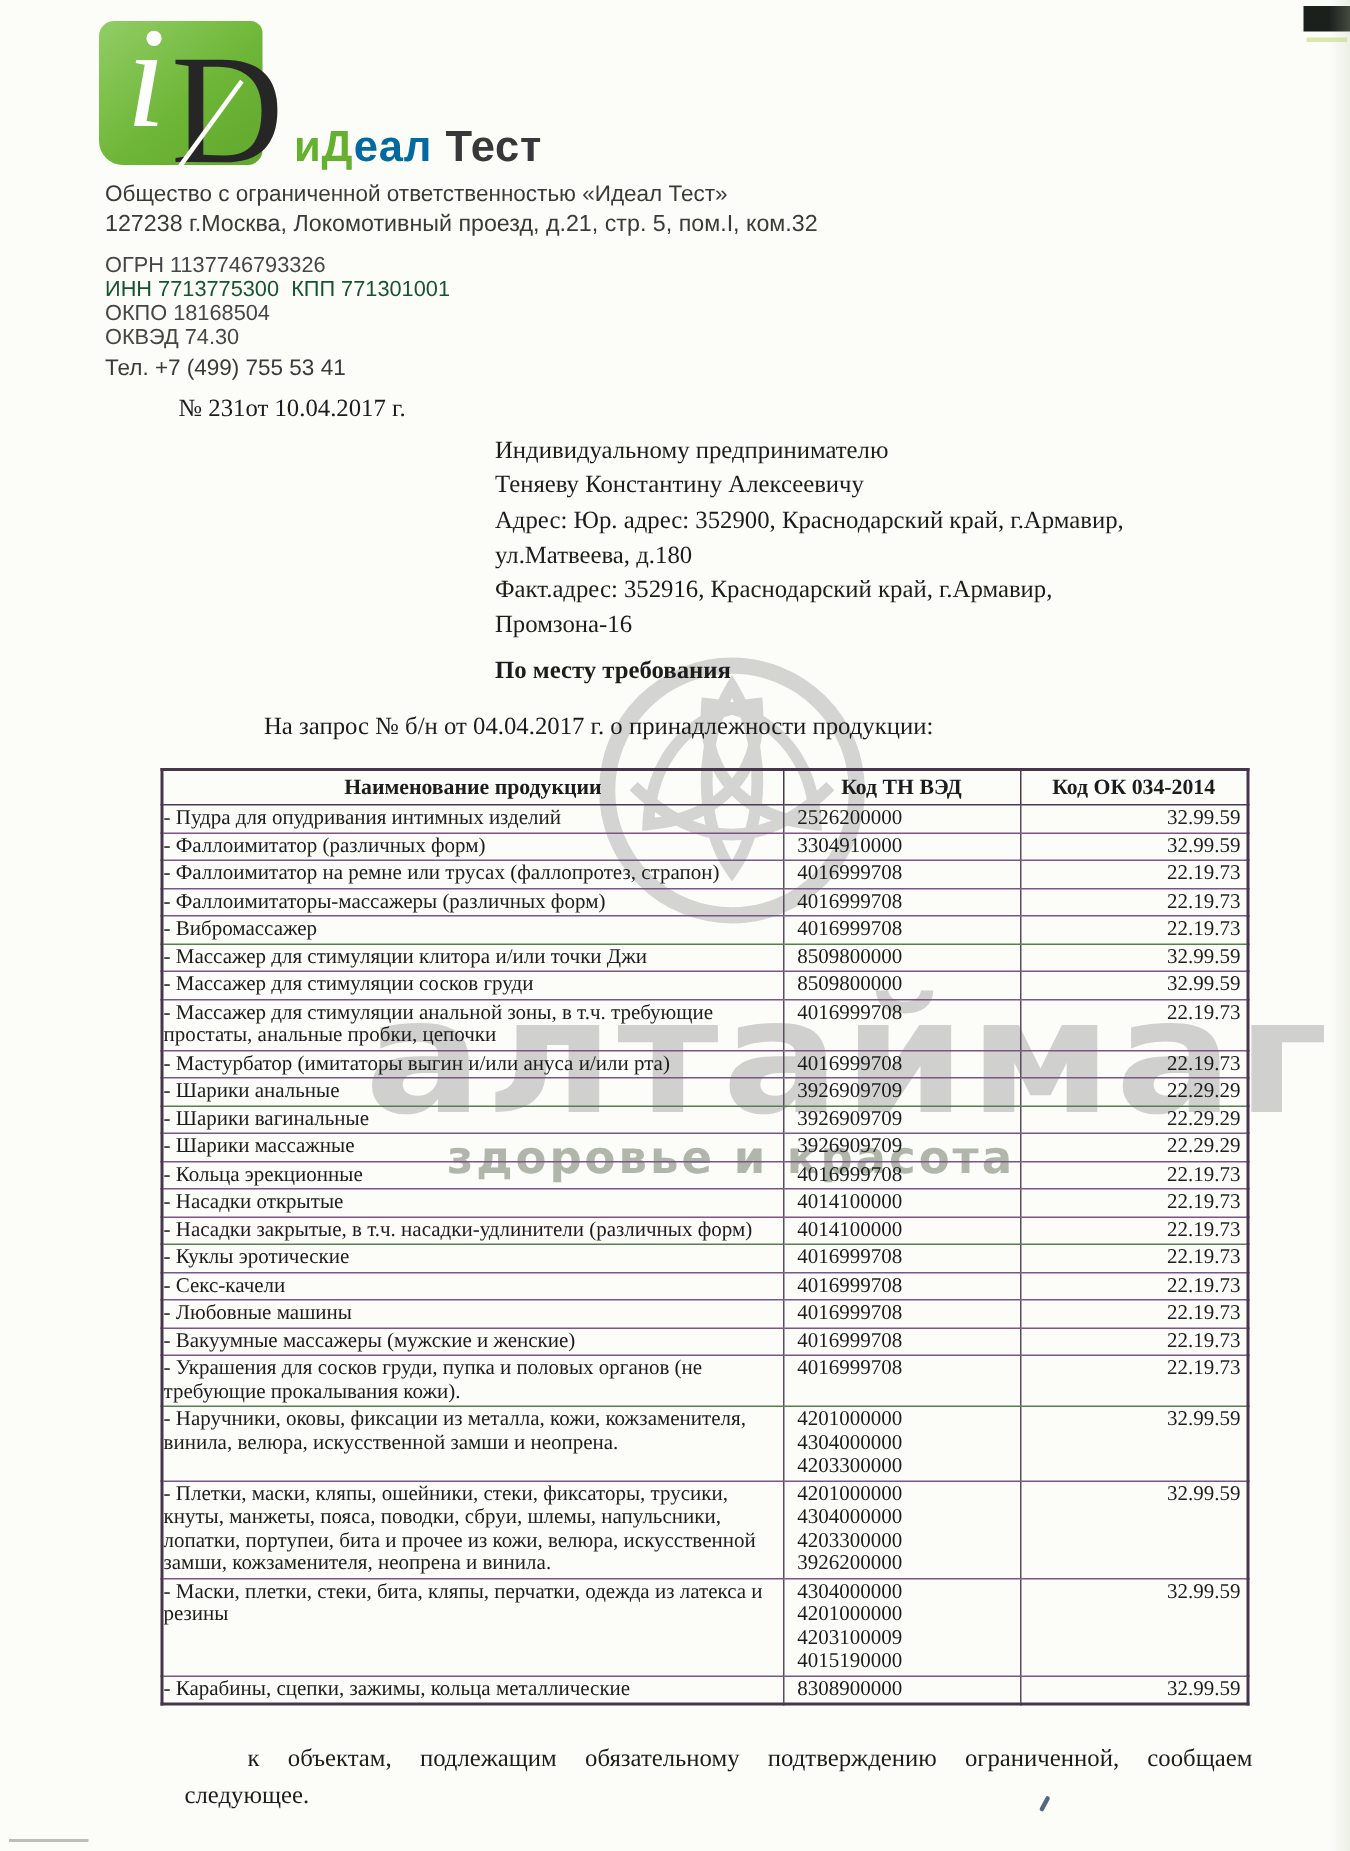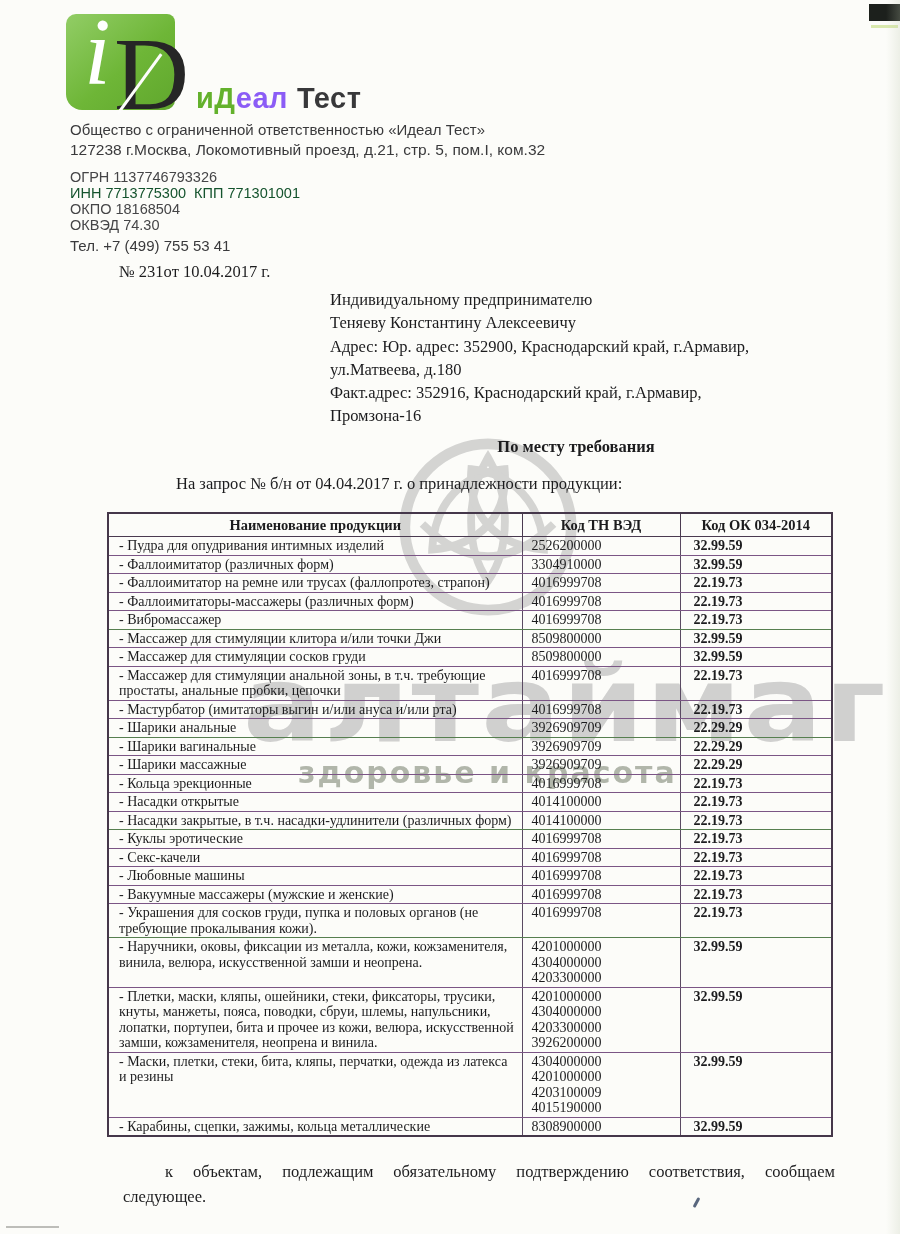--- a/index.html
+++ b/index.html
@@ -7,57 +7,57 @@
         overflow:hidden;font-family:"Liberation Serif",serif;color:#1c1c1e;}
   
   .logo-square{position:absolute;left:66px;top:14px;width:109px;height:96px;
        background:linear-gradient(140deg,#92cd66 0%,#6eb637 55%,#60a72d 100%);
        border-radius:10px 8px 10px 16px;}
   .logo-i{position:absolute;left:84px;top:4px;font:italic 400 96px/1 "Liberation Serif",serif;color:#ffffff;}
   .logo-d{position:absolute;left:114px;top:22px;font:400 104px/1 "Liberation Serif",serif;color:#262626;z-index:2;}
   .logo-slash{position:absolute;left:138px;top:47px;width:3px;height:74px;background:#fdfdfb;
        transform:rotate(36deg);z-index:3;}
   .brand{position:absolute;left:196px;top:84px;font:700 29px/1 "Liberation Sans",sans-serif;letter-spacing:.5px;z-index:2;}
-  .brand .g{color:#63b12c;}.brand .gy{color:#8b5cf6;}.brand .dk{color:#38383a;margin-left:9px;}
+  .brand .g{color:#63b12c;}.brand .gy{color:#0369a1;}.brand .dk{color:#38383a;margin-left:9px;}
   
   .co{position:absolute;left:70px;font-family:"Liberation Sans",sans-serif;color:#3a3a3c;white-space:pre;}
   .co.a1{top:121px;font-size:15px;}
   .co.a2{top:141px;font-size:15.5px;}
   .co.r1{top:169px;font-size:14.5px;color:#454547;}
   .co.r2{top:185px;font-size:14.5px;color:#14532d;}
   .co.r3{top:201px;font-size:14.5px;color:#454547;}
   .co.r4{top:217px;font-size:14.5px;color:#454547;}
   .co.ph{top:237px;font-size:15px;}
   
   .lnum{position:absolute;left:119px;top:262px;font-size:16.5px;}
   .recip{position:absolute;left:330px;top:288px;width:492px;text-align:left;
          font-size:16.5px;line-height:23.3px;}
-  .place{position:absolute;left:330px;top:437px;width:492px;text-align:center;
+  .place{position:absolute;left:330px;top:437px;width:492px;text-align:left;
          font-size:16.5px;font-weight:bold;}
   .request{position:absolute;left:176px;top:474px;font-size:16.5px;}
   
   .wm-emblem{position:absolute;left:395px;top:433px;width:186px;height:188px;opacity:.42;}
   .wm-title{position:absolute;left:243px;top:652px;font:700 106px/1 "DejaVu Sans",sans-serif;
         color:#b4b4b4;opacity:.6;letter-spacing:2px;transform:scaleX(1.1);transform-origin:left center;white-space:pre;}
   .wm-sub{position:absolute;left:298px;top:758px;font:700 30px/1 "DejaVu Sans",sans-serif;
         color:#a4aa9d;opacity:.85;letter-spacing:2px;white-space:pre;}
   
   .tablewrap{position:absolute;left:107px;top:512px;width:724px;}
   table{width:100%;border-collapse:collapse;table-layout:fixed;font-size:14px;
         border:2px solid #45374a;}
   th{border:1.4px solid #4a3a50;font-weight:bold;font-size:14.5px;height:22px;
      padding:0 20px;text-align:center;line-height:16px;}
   td{border-left:1.4px solid #5a4a62;border-right:1.4px solid #5a4a62;
      border-top:1.3px solid #7b5585;border-bottom:1.3px solid #7b5585;
      vertical-align:top;padding:1px 4px;line-height:15.5px;}
   tbody tr:nth-child(3n) td{border-top-color:#567f4f;}
   tbody tr:nth-child(5n) td{border-bottom-color:#567f4f;}
-  td.name{padding-left:10px;}
+  td.name{padding-left:0;}
   td.codes{padding-left:9px;}
-  td.ok{font-weight:bold;padding-left:13px;}
+  td.ok{font-weight:normal;padding-left:13px;text-align:right;}
   
   .closing{position:absolute;left:123px;top:1160px;width:712px;font-size:16.5px;line-height:24.5px;}
   .closing .l1{display:flex;justify-content:space-between;padding-left:42px;}
   
   .corner-mark{position:absolute;left:869px;top:4px;width:31px;height:17px;background:#1c201c;}
   .corner-underline{position:absolute;left:871px;top:25px;width:27px;height:3px;background:#cfe39a;opacity:.8;}
   .pen-mark{position:absolute;left:695px;top:1197px;width:3px;height:11px;background:#3c4c68;
        transform:rotate(28deg);border-radius:2px;opacity:.85;}
   .bottom-line{position:absolute;left:6px;top:1226px;width:53px;height:2px;background:#bdbdb9;}
   .edge-shade{position:absolute;right:0;top:0;width:14px;height:100%;
@@ -299,21 +299,21 @@
     </table>
   </div>
 
   <div class="closing">
     <div class="l1">
         <span>к</span>
         <span>объектам,</span>
         <span>подлежащим</span>
         <span>обязательному</span>
         <span>подтверждению</span>
-        <span>соответствия,</span>
+        <span>ограниченной,</span>
         <span>сообщаем</span>
       </div>
     <div class="l2">следующее.</div>
   </div>
 
   <div class="corner-mark"></div>
   <div class="corner-underline"></div>
   <div class="pen-mark"></div>
   <div class="bottom-line"></div>
   <div class="edge-shade"></div>

